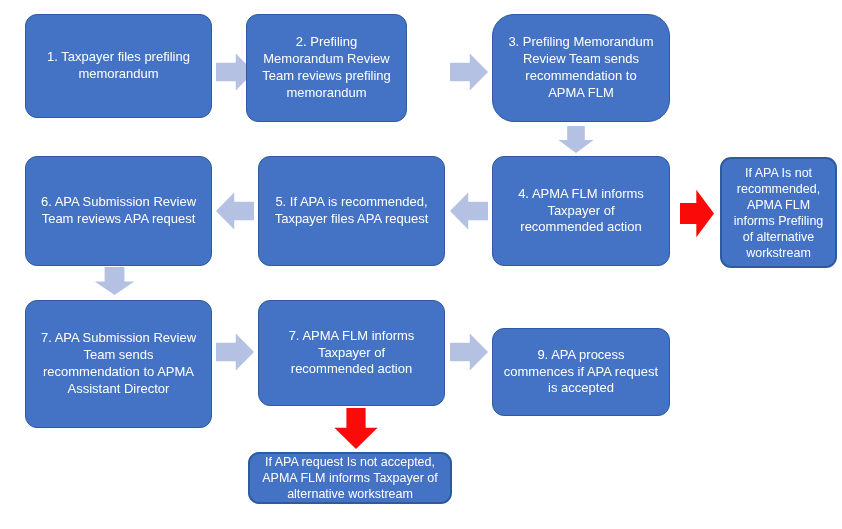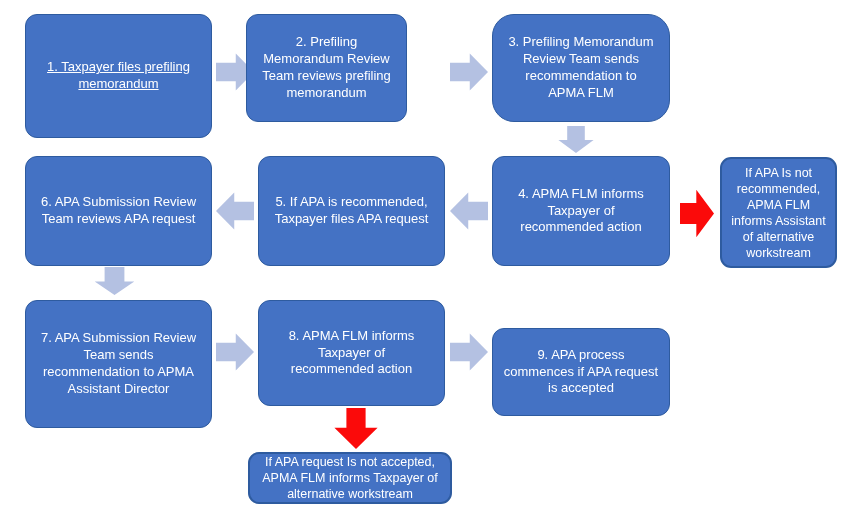--- a/index.html
+++ b/index.html
@@ -32,21 +32,21 @@
     font-size:13px;
     line-height:1.3;
     padding:6px 12px;
   }
   .node.alt{
     border-width:2px;
     border-radius:11px;
     font-size:12.5px;
     line-height:1.28;
   }
-  #n-step1{left:25px;top:14px;width:187px;height:124px;padding:6px 18px;text-decoration:underline;}
+  #n-step1{left:25px;top:14px;width:187px;height:104px;padding:6px 18px;}
   #n-step2{left:246px;top:14px;width:161px;height:108px;padding:6px 8px;}
   #n-step3{left:492px;top:14px;width:178px;height:108px;padding:6px 14px;border-radius:22px;}
   #n-step6{left:25px;top:156px;width:187px;height:110px;padding:6px 10px;}
   #n-step5{left:258px;top:156px;width:187px;height:110px;padding:6px 8px;}
   #n-step4{left:492px;top:156px;width:178px;height:110px;padding:6px 20px;}
   #n-alt1 {left:720px;top:157px;width:117px;height:111px;padding:4px 6px;}
   #n-step7{left:25px;top:300px;width:187px;height:128px;padding:6px 8px;}
   #n-step8{left:258px;top:300px;width:187px;height:106px;padding:6px 20px;}
   #n-step9{left:492px;top:300px;width:178px;height:88px;padding:14px 10px;margin-top:28px;}
   #n-alt2 {left:248px;top:452px;width:204px;height:52px;padding:3px 6px;}
@@ -114,39 +114,39 @@
   </div>
   <div class="node" id="n-step4">
     <span>4. APMA FLM informs Taxpayer of recommended action</span>
   </div>
   <div class="connector alert-arrow" id="a-4-alt">
     <svg viewBox="0 0 100 100" preserveAspectRatio="none">
       <polygon points="0,30 48,30 48,5 100,50 48,95 48,70 0,70" fill="currentColor"></polygon>
     </svg>
   </div>
   <div class="node alt" id="n-alt1">
-    <span>If APA Is not recommended, APMA FLM informs Assistant of alternative workstream</span>
+    <span>If APA Is not recommended, APMA FLM informs Prefiling of alternative workstream</span>
   </div>
 
   <div class="connector flow-arrow" id="a-6-7">
     <svg viewBox="0 0 100 100" preserveAspectRatio="none">
       <polygon points="28,0 72,0 72,52 94,52 50,100 6,52 28,52" fill="currentColor"></polygon>
     </svg>
   </div>
 
   <div class="node" id="n-step7">
     <span>7. APA Submission Review Team sends recommendation to APMA Assistant Director</span>
   </div>
   <div class="connector flow-arrow" id="a-7-8">
     <svg viewBox="0 0 100 100" preserveAspectRatio="none">
       <polygon points="0,28 52,28 52,6 100,50 52,94 52,72 0,72" fill="currentColor"></polygon>
     </svg>
   </div>
   <div class="node" id="n-step8">
-    <span>8. APMA FLM informs Taxpayer of recommended action</span>
+    <span>7. APMA FLM informs Taxpayer of recommended action</span>
   </div>
   <div class="connector flow-arrow" id="a-8-9">
     <svg viewBox="0 0 100 100" preserveAspectRatio="none">
       <polygon points="0,28 52,28 52,6 100,50 52,94 52,72 0,72" fill="currentColor"></polygon>
     </svg>
   </div>
   <div class="node" id="n-step9">
     <span>9. APA process commences if APA request is accepted</span>
   </div>
 

